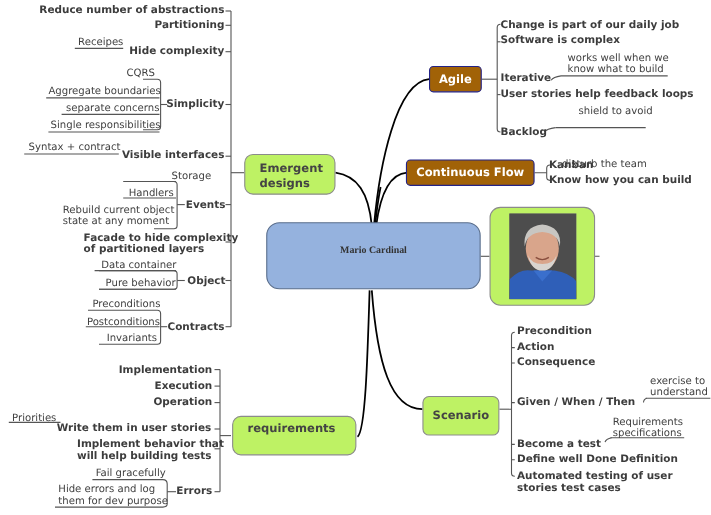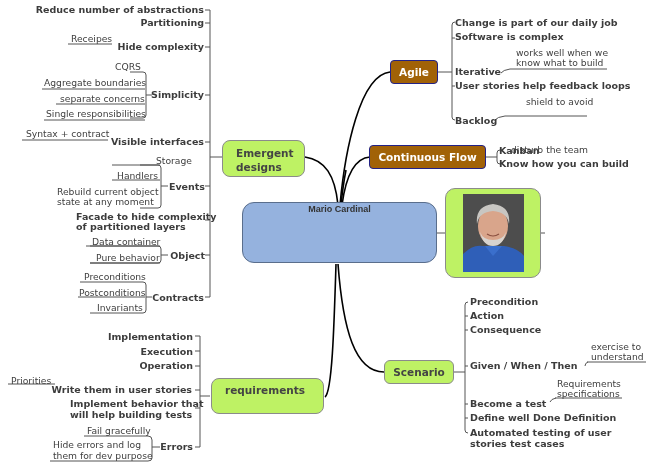--- a/index.html
+++ b/index.html
@@ -9,21 +9,21 @@
   .t { position:absolute; white-space:nowrap; font-size:9.5px; line-height:11px; }
   .b { font-weight:bold; color:#3c3c3c; }
   .n { font-weight:normal; color:#404040; font-size:9.2px; }
   .r { text-align:right; }
   .box { position:absolute; box-sizing:border-box; border-radius:8px; }
   .light { background:#bef264; border:1px solid #8b8b8b; color:#444; font-weight:bold; font-size:10.5px; line-height:14px; }
   .blue { background:#a16207; border:1px solid #222288; color:#ffffff; font-weight:bold; font-size:10.5px;
           display:flex; align-items:center; justify-content:center; border-radius:4px; }
   .central { background:#95b2de; border:1px solid #5a6e8c; border-radius:12px; text-align:center; }
   .central .title { font-family:"Liberation Sans", sans-serif; font-size:19px; font-weight:bold; color:#333; margin-top:8px; }
-  .central .sub { font-family:Liberation Sans, sans-serif; font-size:9px; font-weight:bold; color:#333; margin-top:1px; }
+  .central .sub { font-family:Liberation Serif, serif; font-size:9px; font-weight:bold; color:#333; margin-top:19px; }
   .photo { position:absolute; background:linear-gradient(160deg,#5a5a5a 0%,#7a7a7a 40%,#3b3b3b 100%); overflow:hidden; }
 </style>
 </head>
 <body>
 
 <svg class="lines" width="646" height="468">
   <g fill="none" stroke="#000" stroke-width="1.6">
 
     <path d="M340,205 C345,150 360,75 390,72"></path>
     <path d="M342,205 C346,175 355,158 370,157"></path>
@@ -190,21 +190,21 @@
       <path d="M0,78 L0,60 Q10,50 20,52 L41,52 Q55,54 61,62 L61,78 Z" fill="#2f5fb8"></path>
       <path d="M22,52 L30,62 L39,52 Z" fill="#3a6fcc"></path>
       <ellipse cx="30" cy="32" rx="15" ry="19" fill="#d9a58b"></ellipse>
       <path d="M14,30 Q12,12 30,10 Q48,12 46,30 Q44,18 30,17 Q16,18 14,30 Z" fill="#c8c6c2"></path>
       <path d="M17,38 Q20,52 30,52 Q40,52 43,38 Q40,46 30,46 Q20,46 17,38 Z" fill="#d8d4cf"></path>
       <path d="M24,40 Q30,44 36,40" stroke="#8a4f3f" stroke-width="1.2" fill="none"></path>
     </svg>
   </div>
 </div>
 
-<div class="box light" style="left:384px;top:360px;width:70px;height:24px;display:flex;align-items:center;justify-content:center;border-radius:6px;">Scenario</div>
+<div class="box light" style="left:384px;top:360px;width:70px;height:36px;display:flex;align-items:center;justify-content:center;border-radius:6px;">Scenario</div>
 <div class="t b" style="left:470px;top:296px;">Precondition</div>
 <div class="t b" style="left:470px;top:310px;">Action</div>
 <div class="t b" style="left:470px;top:324px;">Consequence</div>
 <div class="t b" style="left:470px;top:360px;">Given / When / Then</div>
 <div class="t n" style="left:591px;top:341px;">exercise to</div>
 <div class="t n" style="left:591px;top:351px;">understand</div>
 <div class="t b" style="left:470px;top:398px;">Become a test</div>
 <div class="t n" style="left:557px;top:378px;">Requirements</div>
 <div class="t n" style="left:557px;top:388px;">specifications</div>
 <div class="t b" style="left:470px;top:412px;">Define well Done Definition</div>

